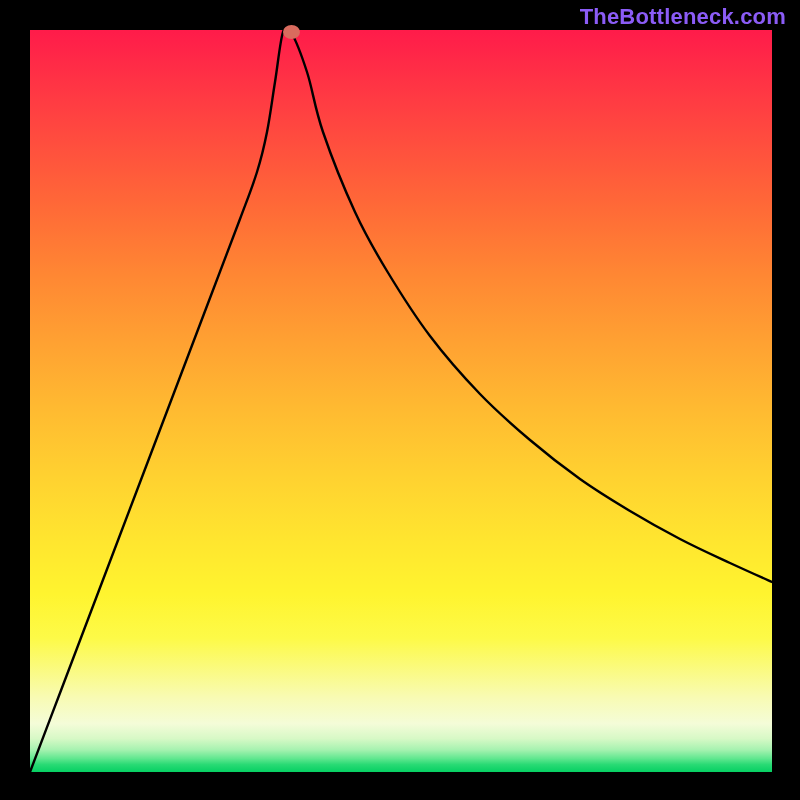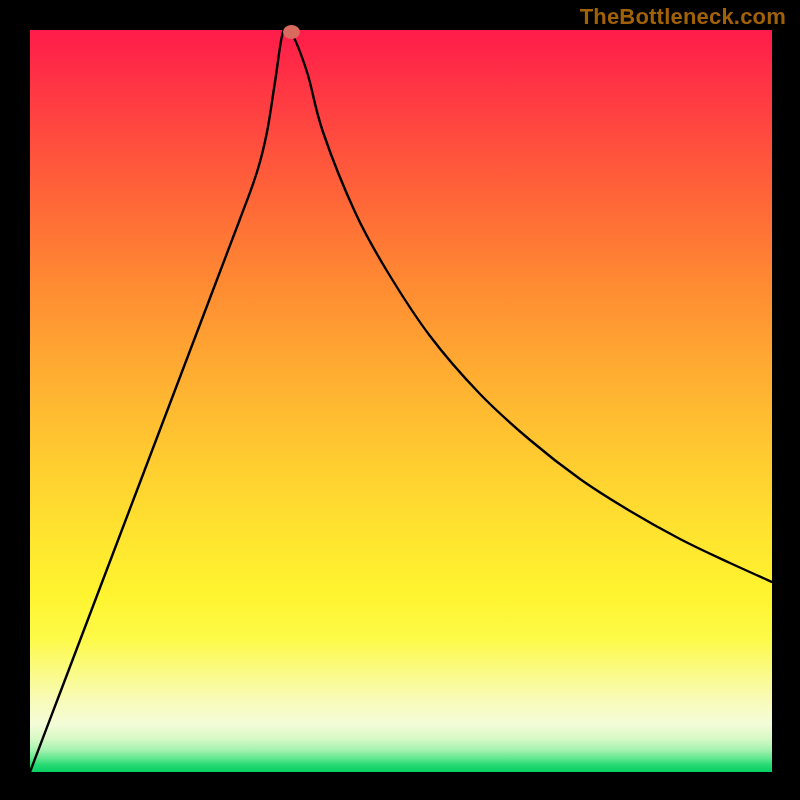--- a/index.html
+++ b/index.html
@@ -10,21 +10,21 @@
     height: 800px;
     background: #000;
   }
   .attribution {
     position: absolute;
     top: 4px;
     right: 14px;
     font-family: Arial, Helvetica, sans-serif;
     font-size: 22px;
     font-weight: 600;
-    color: #a16207;
+    color: #8b5cf6;
     letter-spacing: 0.2px;
   }
   .plot-area {
     position: absolute;
     left: 30px;
     top: 30px;
     width: 742px;
     height: 742px;
     background: linear-gradient(to bottom,
       #ff1b4a 0%,

